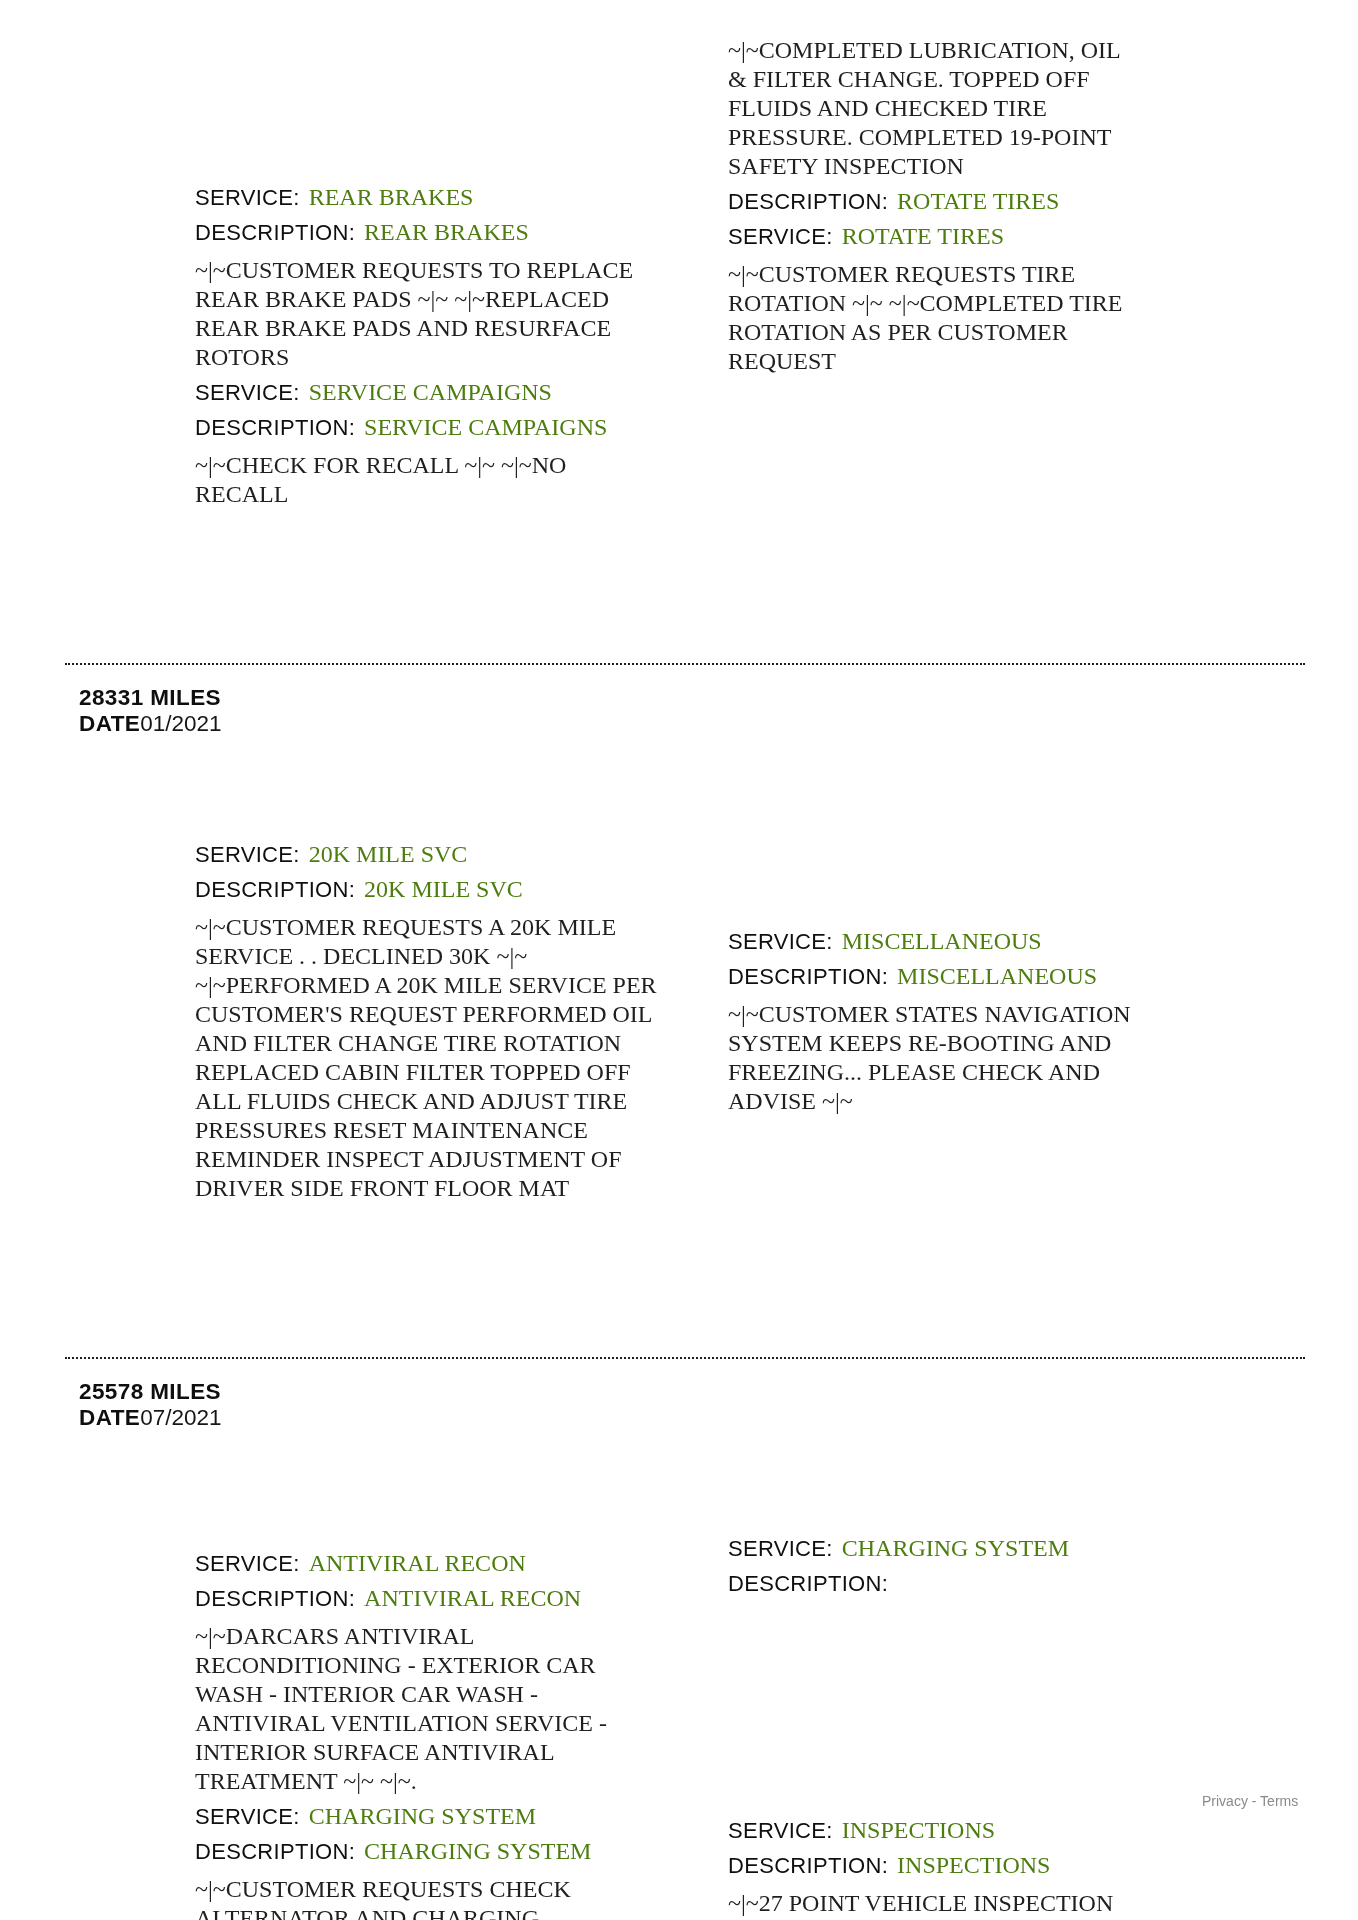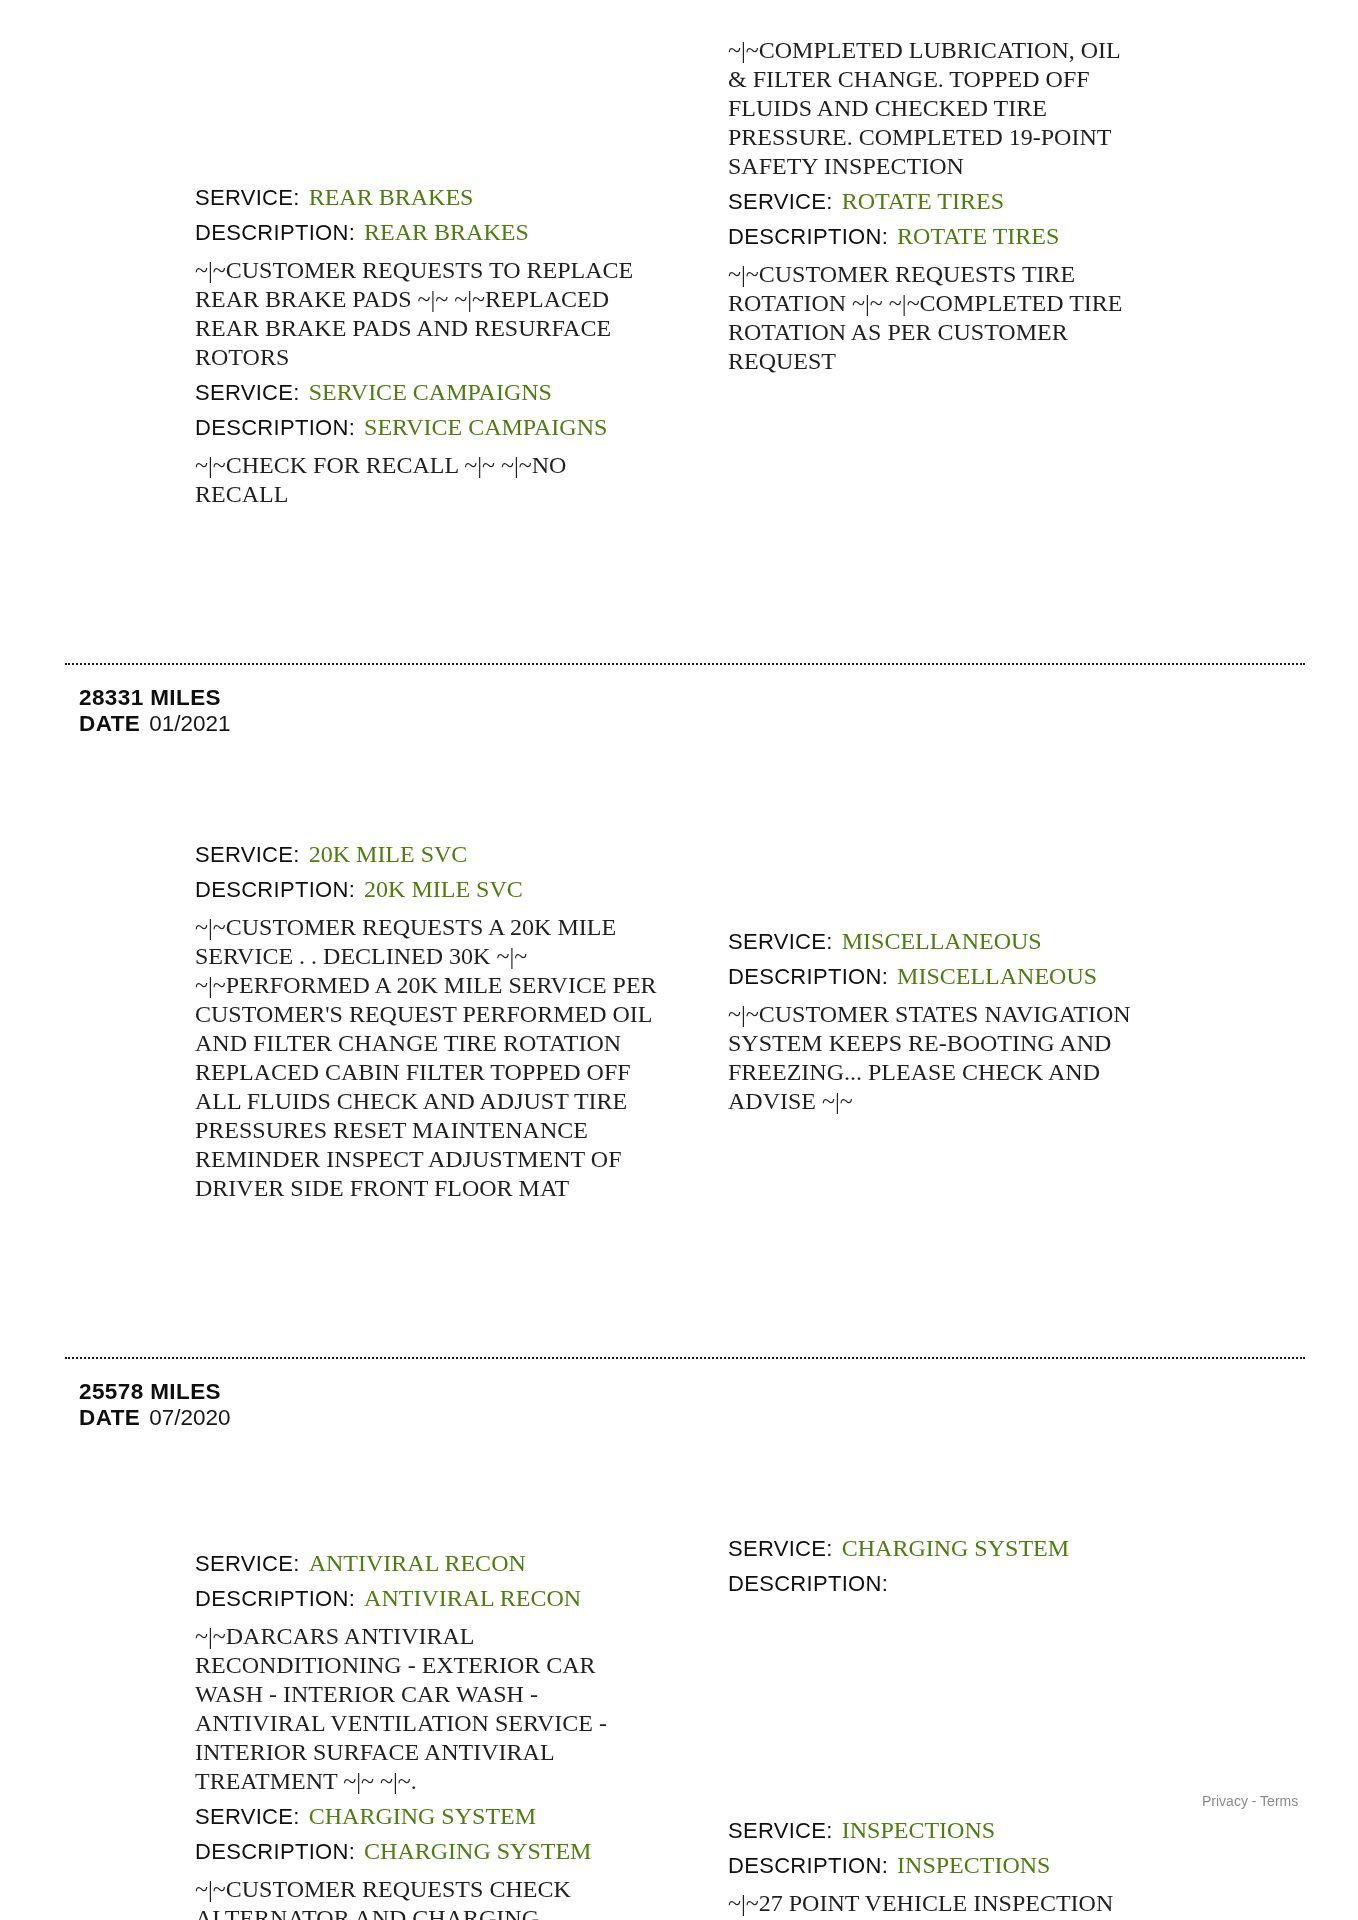--- a/index.html
+++ b/index.html
@@ -76,21 +76,21 @@
     font-weight: 700;
     font-size: 22.5px;
     letter-spacing: 0.4px;
     color: #0f0f0f;
   }
   .date-label {
     font-weight: 700;
     font-size: 22.5px;
     letter-spacing: 0.4px;
     color: #0f0f0f;
-    margin-right: 9px;
+    margin-right: 0;
   }
   .date-value {
     font-weight: 400;
     font-size: 22.5px;
     color: #161616;
   }
   .cols-after-header {
     margin-top: 101px;
     align-items: center;
   }
@@ -130,24 +130,24 @@
           <span class="label">SERVICE:</span><span class="value">SERVICE CAMPAIGNS</span>
         </div>
         <div class="line">
           <span class="label">DESCRIPTION:</span><span class="value">SERVICE CAMPAIGNS</span>
         </div>
         <div class="para">~|~CHECK FOR RECALL ~|~ ~|~NO RECALL</div>
       </div>
       <div class="col-right">
         <div class="para" style="margin-top:6px">~|~COMPLETED LUBRICATION, OIL &amp; FILTER CHANGE. TOPPED OFF FLUIDS AND CHECKED TIRE PRESSURE. COMPLETED 19-POINT SAFETY INSPECTION</div>
         <div class="line">
+          <span class="label">DESCRIPTION:</span><span class="value">ROTATE TIRES</span>
+        </div>
+        <div class="line">
           <span class="label">SERVICE:</span><span class="value">ROTATE TIRES</span>
-        </div>
-        <div class="line">
-          <span class="label">DESCRIPTION:</span><span class="value">ROTATE TIRES</span>
         </div>
         <div class="para">~|~CUSTOMER REQUESTS TIRE ROTATION ~|~ ~|~COMPLETED TIRE ROTATION AS PER CUSTOMER REQUEST</div>
       </div>
     </div>
   </section>
 
   <section>
     <div class="divider"></div>
     <div class="rec-header">
       <span class="miles">28331 MILES</span>
@@ -175,21 +175,21 @@
         <div class="para">~|~CUSTOMER STATES NAVIGATION SYSTEM KEEPS RE-BOOTING AND FREEZING... PLEASE CHECK AND ADVISE ~|~</div>
       </div>
     </div>
   </section>
 
   <section>
     <div class="divider"></div>
     <div class="rec-header">
       <span class="miles">25578 MILES</span>
       <span>
-        <span class="date-label">DATE</span><span class="date-value">07/2020</span>
+        <span class="date-label">DATE</span><span class="date-value">07/2021</span>
       </span>
     </div>
     <div class="cols cols-after-header">
       <div class="col-left">
         <div class="line">
           <span class="label">SERVICE:</span><span class="value">ANTIVIRAL RECON</span>
         </div>
         <div class="line">
           <span class="label">DESCRIPTION:</span><span class="value">ANTIVIRAL RECON</span>
         </div>

